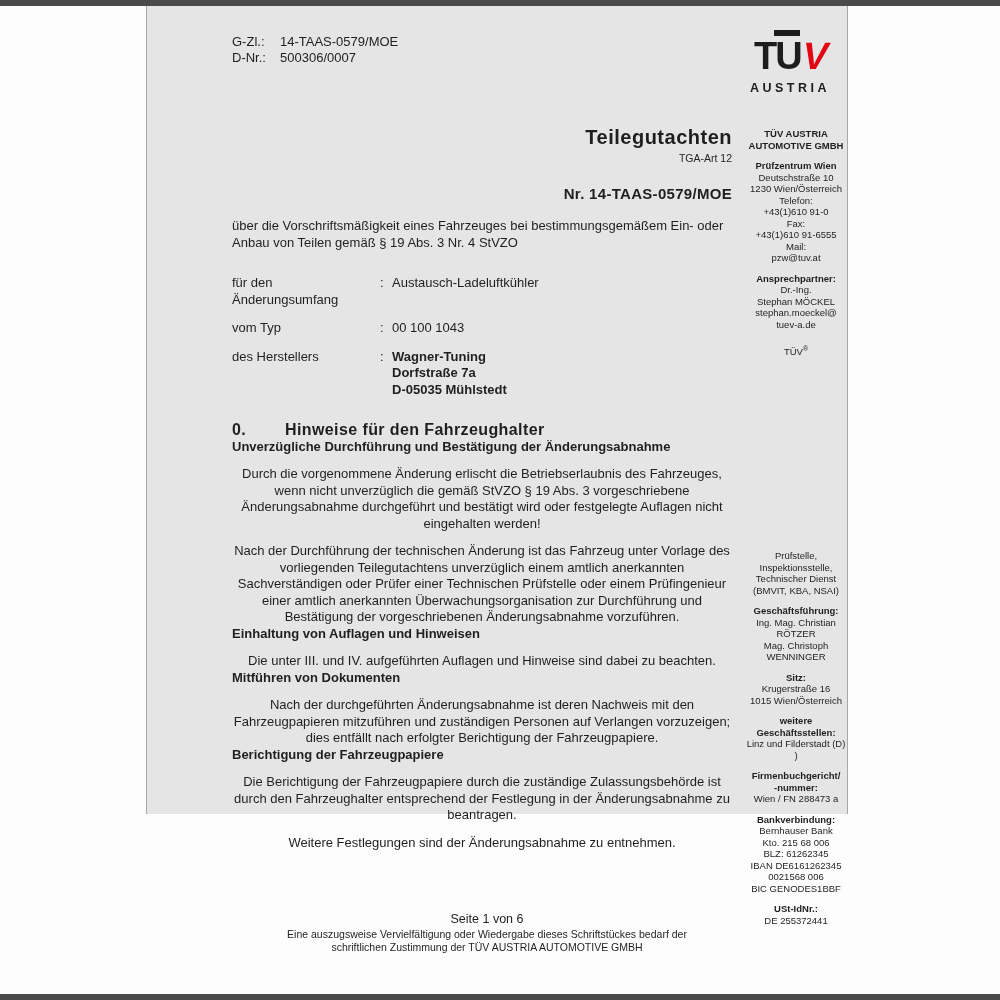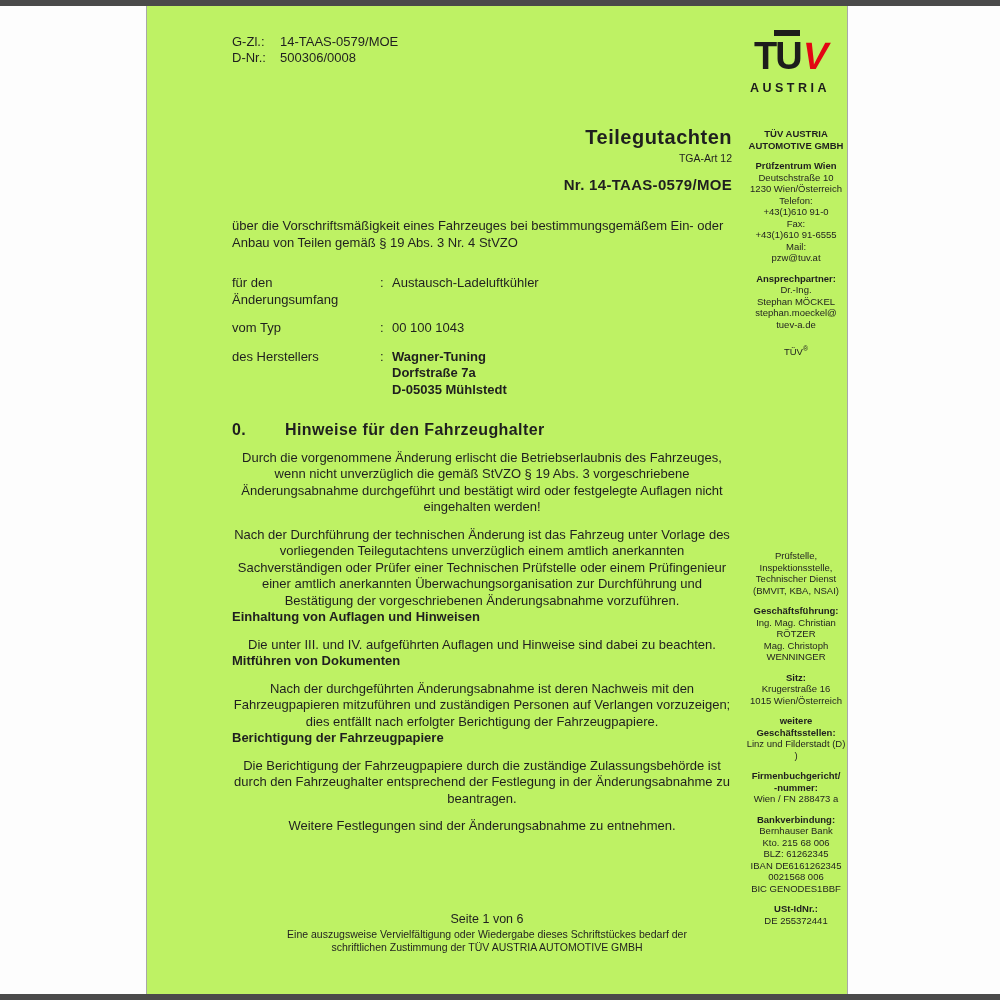--- a/index.html
+++ b/index.html
@@ -6,22 +6,22 @@
   body{
     width:1000px;height:1000px;position:relative;overflow:hidden;
     background:#fdfdfd;color:#1f1f1f;
     font-family:"Liberation Sans",sans-serif;
   }
   .bar{position:absolute;left:0;width:1000px;height:6px;background:#4a4a4a;}
   .bar.top{top:0}
   .bar.bottom{bottom:0}
 
   .page{
-    position:absolute;left:146px;top:6px;width:702px;height:988px;
-    background:#bef264;box-sizing:border-box;
+    position:absolute;left:146px;top:6px;width:702px;height:808px;
+    background:#e5e5e5;box-sizing:border-box;
     border-left:1px solid #a8a8a8;border-right:1px solid #a8a8a8;
   }
 
   
   .refs{position:absolute;left:85px;top:28px;font-size:13px;line-height:16px;}
   .refs .row{display:flex;}
   .refs .lab{width:48px;}
 
   
   .logo{position:absolute;left:590px;top:22px;width:106px;text-align:center;}
@@ -30,21 +30,21 @@
   .logo-u{position:relative;display:inline-block;}
   .logo-bar{position:absolute;top:-7px;left:-1px;right:1px;height:6px;background:#1d1d1b;}
   .logo-v{color:#e30613;display:inline-block;transform:skewX(-12deg);margin-left:2px;}
   .logo-austria{font-weight:bold;font-size:12.5px;letter-spacing:3.5px;margin-top:6px;
                 color:#1d1d1b;white-space:nowrap;}
 
   
   .titleblock{position:absolute;left:85px;top:120px;width:500px;text-align:right;}
   .doc-title{font-size:20px;font-weight:bold;letter-spacing:.5px;}
   .doc-subtitle{font-size:10.5px;margin-top:3px;}
-  .doc-number{font-size:15px;font-weight:bold;margin-top:12px;letter-spacing:.3px;}
+  .doc-number{font-size:15px;font-weight:bold;margin-top:21px;letter-spacing:.3px;}
 
   
   .content{position:absolute;left:85px;top:212px;width:500px;font-size:13px;line-height:16.5px;}
   .content p{margin:0;}
   .fields{margin-top:24px;}
   .field{display:flex;margin-bottom:12px;}
   .field-label{width:148px;flex-shrink:0;}
   .field-colon{width:12px;flex-shrink:0;}
   .field-value{white-space:pre-line;}
   .field.value-bold .field-value{font-weight:bold;}
@@ -79,21 +79,21 @@
 
 <div class="page">
 
   <div class="refs">
     <div class="row">
       <span class="lab">G-Zl.:</span>
       <span class="val">14-TAAS-0579/MOE</span>
     </div>
     <div class="row">
       <span class="lab">D-Nr.:</span>
-      <span class="val">500306/0008</span>
+      <span class="val">500306/0007</span>
     </div>
   </div>
 
   <div class="logo">
     <div class="logo-row">
       <span>T</span><span class="logo-u"><span>U</span><span class="logo-bar"></span></span><span class="logo-v">V</span>
     </div>
     <div class="logo-austria">AUSTRIA</div>
   </div>
 
@@ -124,20 +124,21 @@
 Dorfstraße 7a
 D-05035 Mühlstedt</span>
       </div>
     </div>
 
     <div class="section-heading">
       <span class="section-number">0.</span>
       <span>Hinweise für den Fahrzeughalter</span>
     </div>
 
+    <p class="subheading">Unverzügliche Durchführung und Bestätigung der Änderungsabnahme</p>
     <p class="para">Durch die vorgenommene Änderung erlischt die Betriebserlaubnis des Fahrzeuges, wenn nicht unverzüglich die gemäß StVZO § 19 Abs. 3 vorgeschriebene Änderungsabnahme durchgeführt und bestätigt wird oder festgelegte Auflagen nicht eingehalten werden!</p>
     <p class="para">Nach der Durchführung der technischen Änderung ist das Fahrzeug unter Vorlage des vorliegenden Teilegutachtens unverzüglich einem amtlich anerkannten Sachverständigen oder Prüfer einer Technischen Prüfstelle oder einem Prüfingenieur einer amtlich anerkannten Überwachungsorganisation zur Durchführung und Bestätigung der vorgeschriebenen Änderungsabnahme vorzuführen.</p>
 
     <p class="subheading">Einhaltung von Auflagen und Hinweisen</p>
     <p class="para">Die unter III. und IV. aufgeführten Auflagen und Hinweise sind dabei zu beachten.</p>
 
     <p class="subheading">Mitführen von Dokumenten</p>
     <p class="para">Nach der durchgeführten Änderungsabnahme ist deren Nachweis mit den Fahrzeugpapieren mitzuführen und zuständigen Personen auf Verlangen vorzuzeigen; dies entfällt nach erfolgter Berichtigung der Fahrzeugpapiere.</p>
 
     <p class="subheading">Berichtigung der Fahrzeugpapiere</p>

